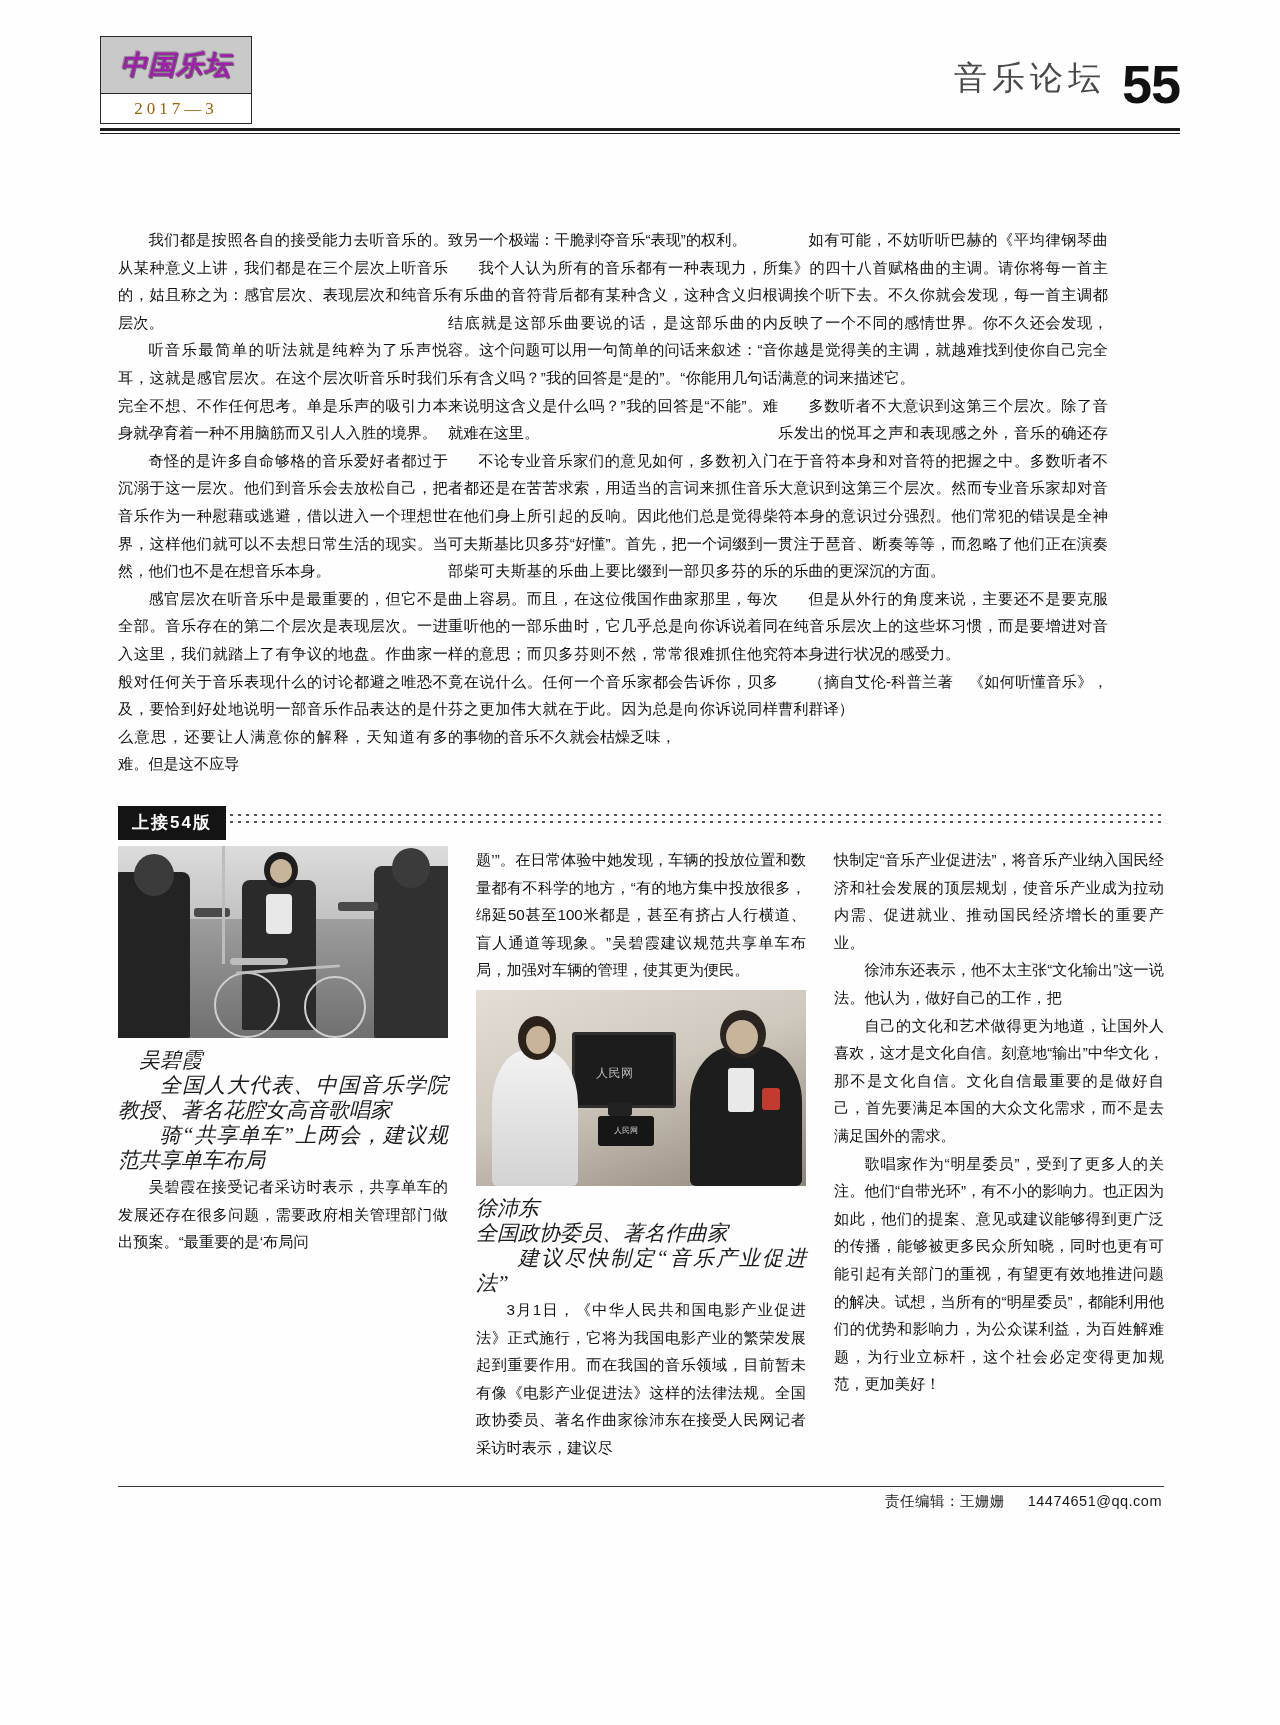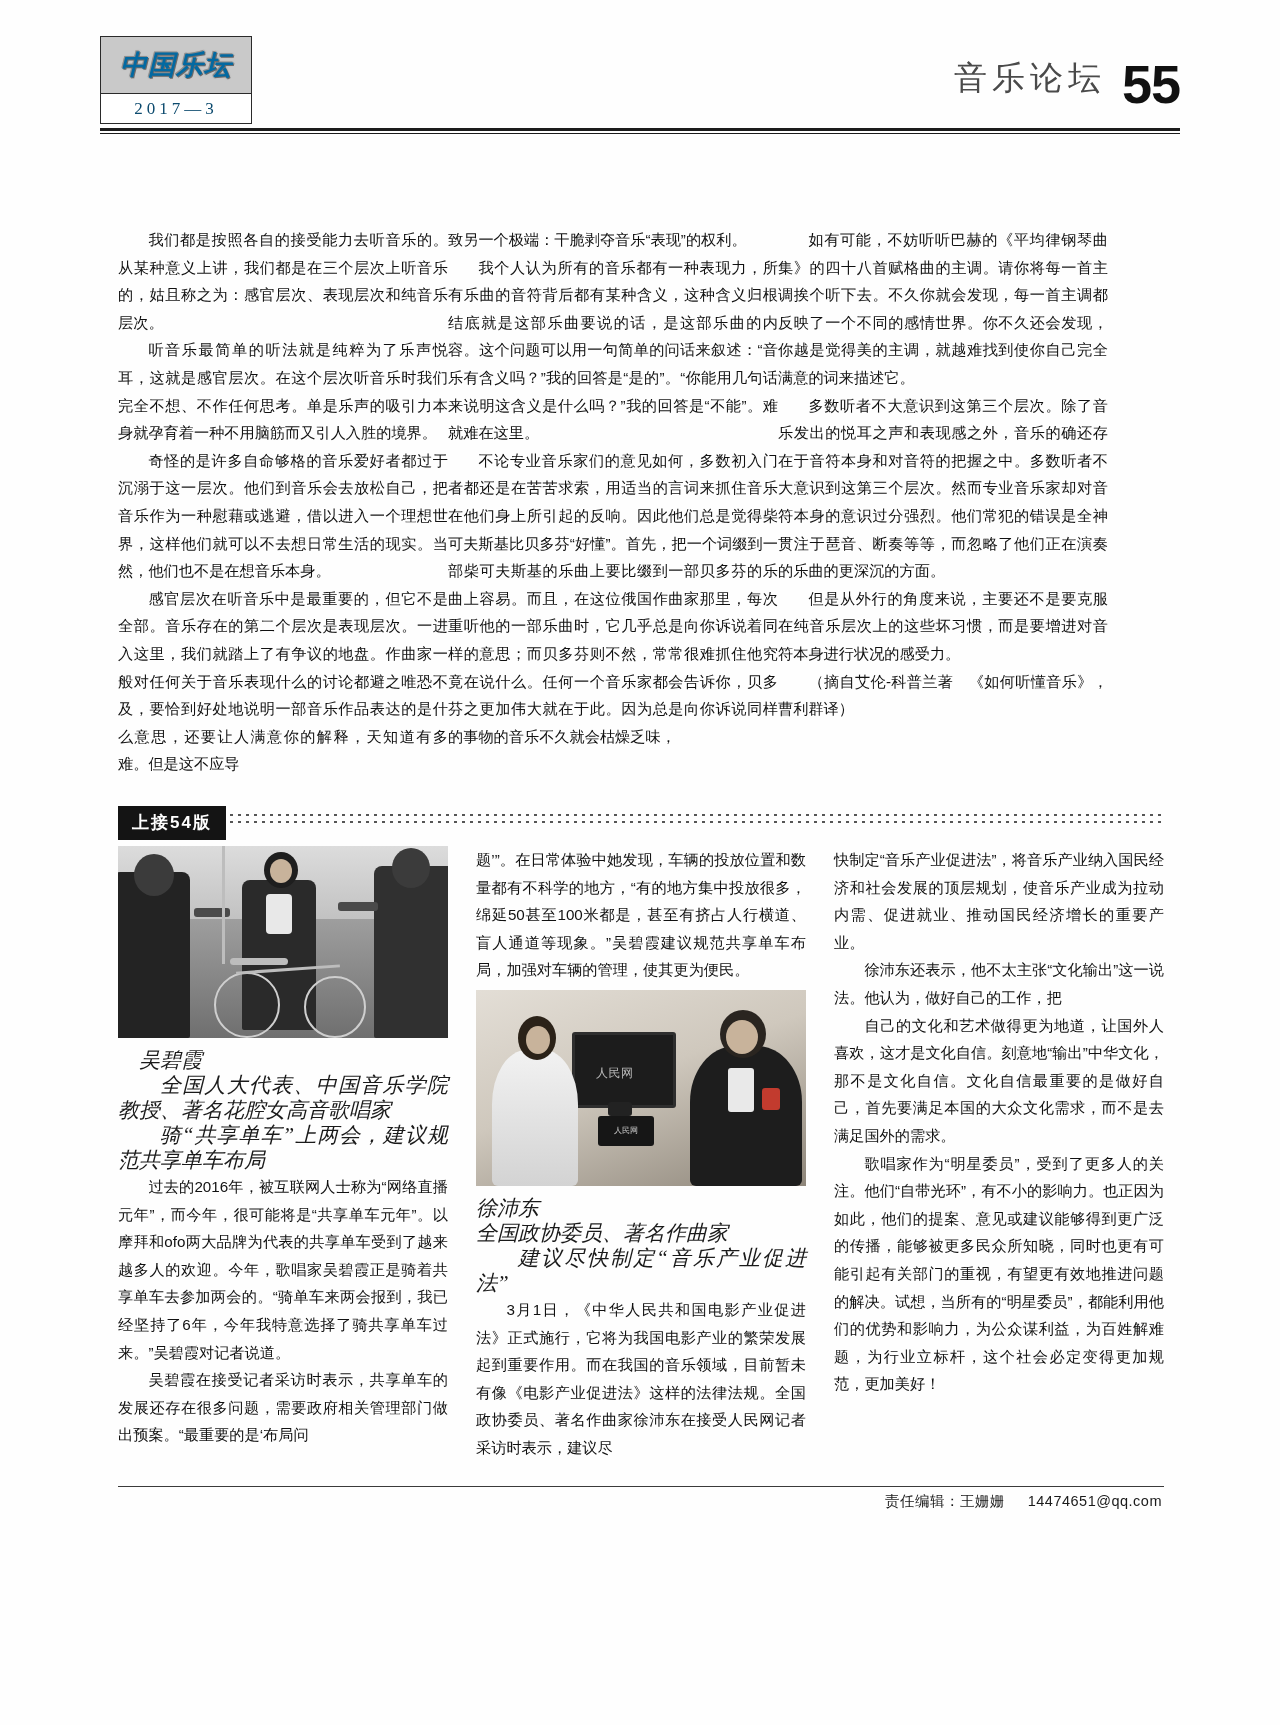--- a/index.html
+++ b/index.html
@@ -36,31 +36,31 @@
   .logo-top {
     height: 56px;
     background: #c9c9c9;
     border-bottom: 1.5px solid #2a2a2a;
     display: flex; align-items: center; justify-content: center;
     font-family: "Liberation Serif", "DejaVu Serif", serif;
     font-size: 27px;
     font-weight: 700;
     font-style: italic;
     letter-spacing: 1px;
-    color: #0369a1;
+    color: #a21caf;
     text-shadow: 1px 1px 0 #6a6a6a, -1px -1px 0 #8d8d8d, 0 0 2px #777;
     white-space: nowrap;
   }
   .logo-bottom {
     height: 29px;
     display: flex; align-items: center; justify-content: center;
     font-family: "Liberation Serif", "DejaVu Serif", serif;
     font-size: 17px;
     letter-spacing: 4px;
-    color: #0c4a6e;
+    color: #a16207;
     white-space: nowrap;
   }
   .head-right {
     position: absolute;
     right: 0; top: 26px;
     display: flex;
     align-items: flex-start;
     gap: 16px;
   }
   .head-section {
@@ -356,21 +356,20 @@
         <div class="ph-mic" style="right:70px; top:56px; width:40px; height:9px;"></div>
         <div class="ph-pole" style="left:104px; top:0px; width:3px; height:118px;"></div>
       </div>
 
       <div class="caption">
         <p class="name">吴碧霞</p>
         <p class="lead">全国人大代表、中国音乐学院教授、著名花腔女高音歌唱家</p>
         <p class="lead">骑“共享单车”上两会，建议规范共享单车布局</p>
       </div>
 
-      <p>过去的2016年，被互联网人士称为“网络直播元年”，而今年，很可能将是“共享单车元年”。以摩拜和ofo两大品牌为代表的共享单车受到了越来越多人的欢迎。今年，歌唱家吴碧霞正是骑着共享单车去参加两会的。“骑单车来两会报到，我已经坚持了6年，今年我特意选择了骑共享单车过来。”吴碧霞对记者说道。</p>
       <p>吴碧霞在接受记者采访时表示，共享单车的发展还存在很多问题，需要政府相关管理部门做出预案。“最重要的是‘布局问</p>
     </div>
 
     <div class="bcol">
       <p class="noindent">题’”。在日常体验中她发现，车辆的投放位置和数量都有不科学的地方，“有的地方集中投放很多，绵延50甚至100米都是，甚至有挤占人行横道、盲人通道等现象。”吴碧霞建议规范共享单车布局，加强对车辆的管理，使其更为便民。</p>
 
       <div class="photo p2">
         <div class="iv-wall"></div>
 
         <div class="iv-screen" style="left:96px; top:42px; width:98px; height:70px;"></div>

